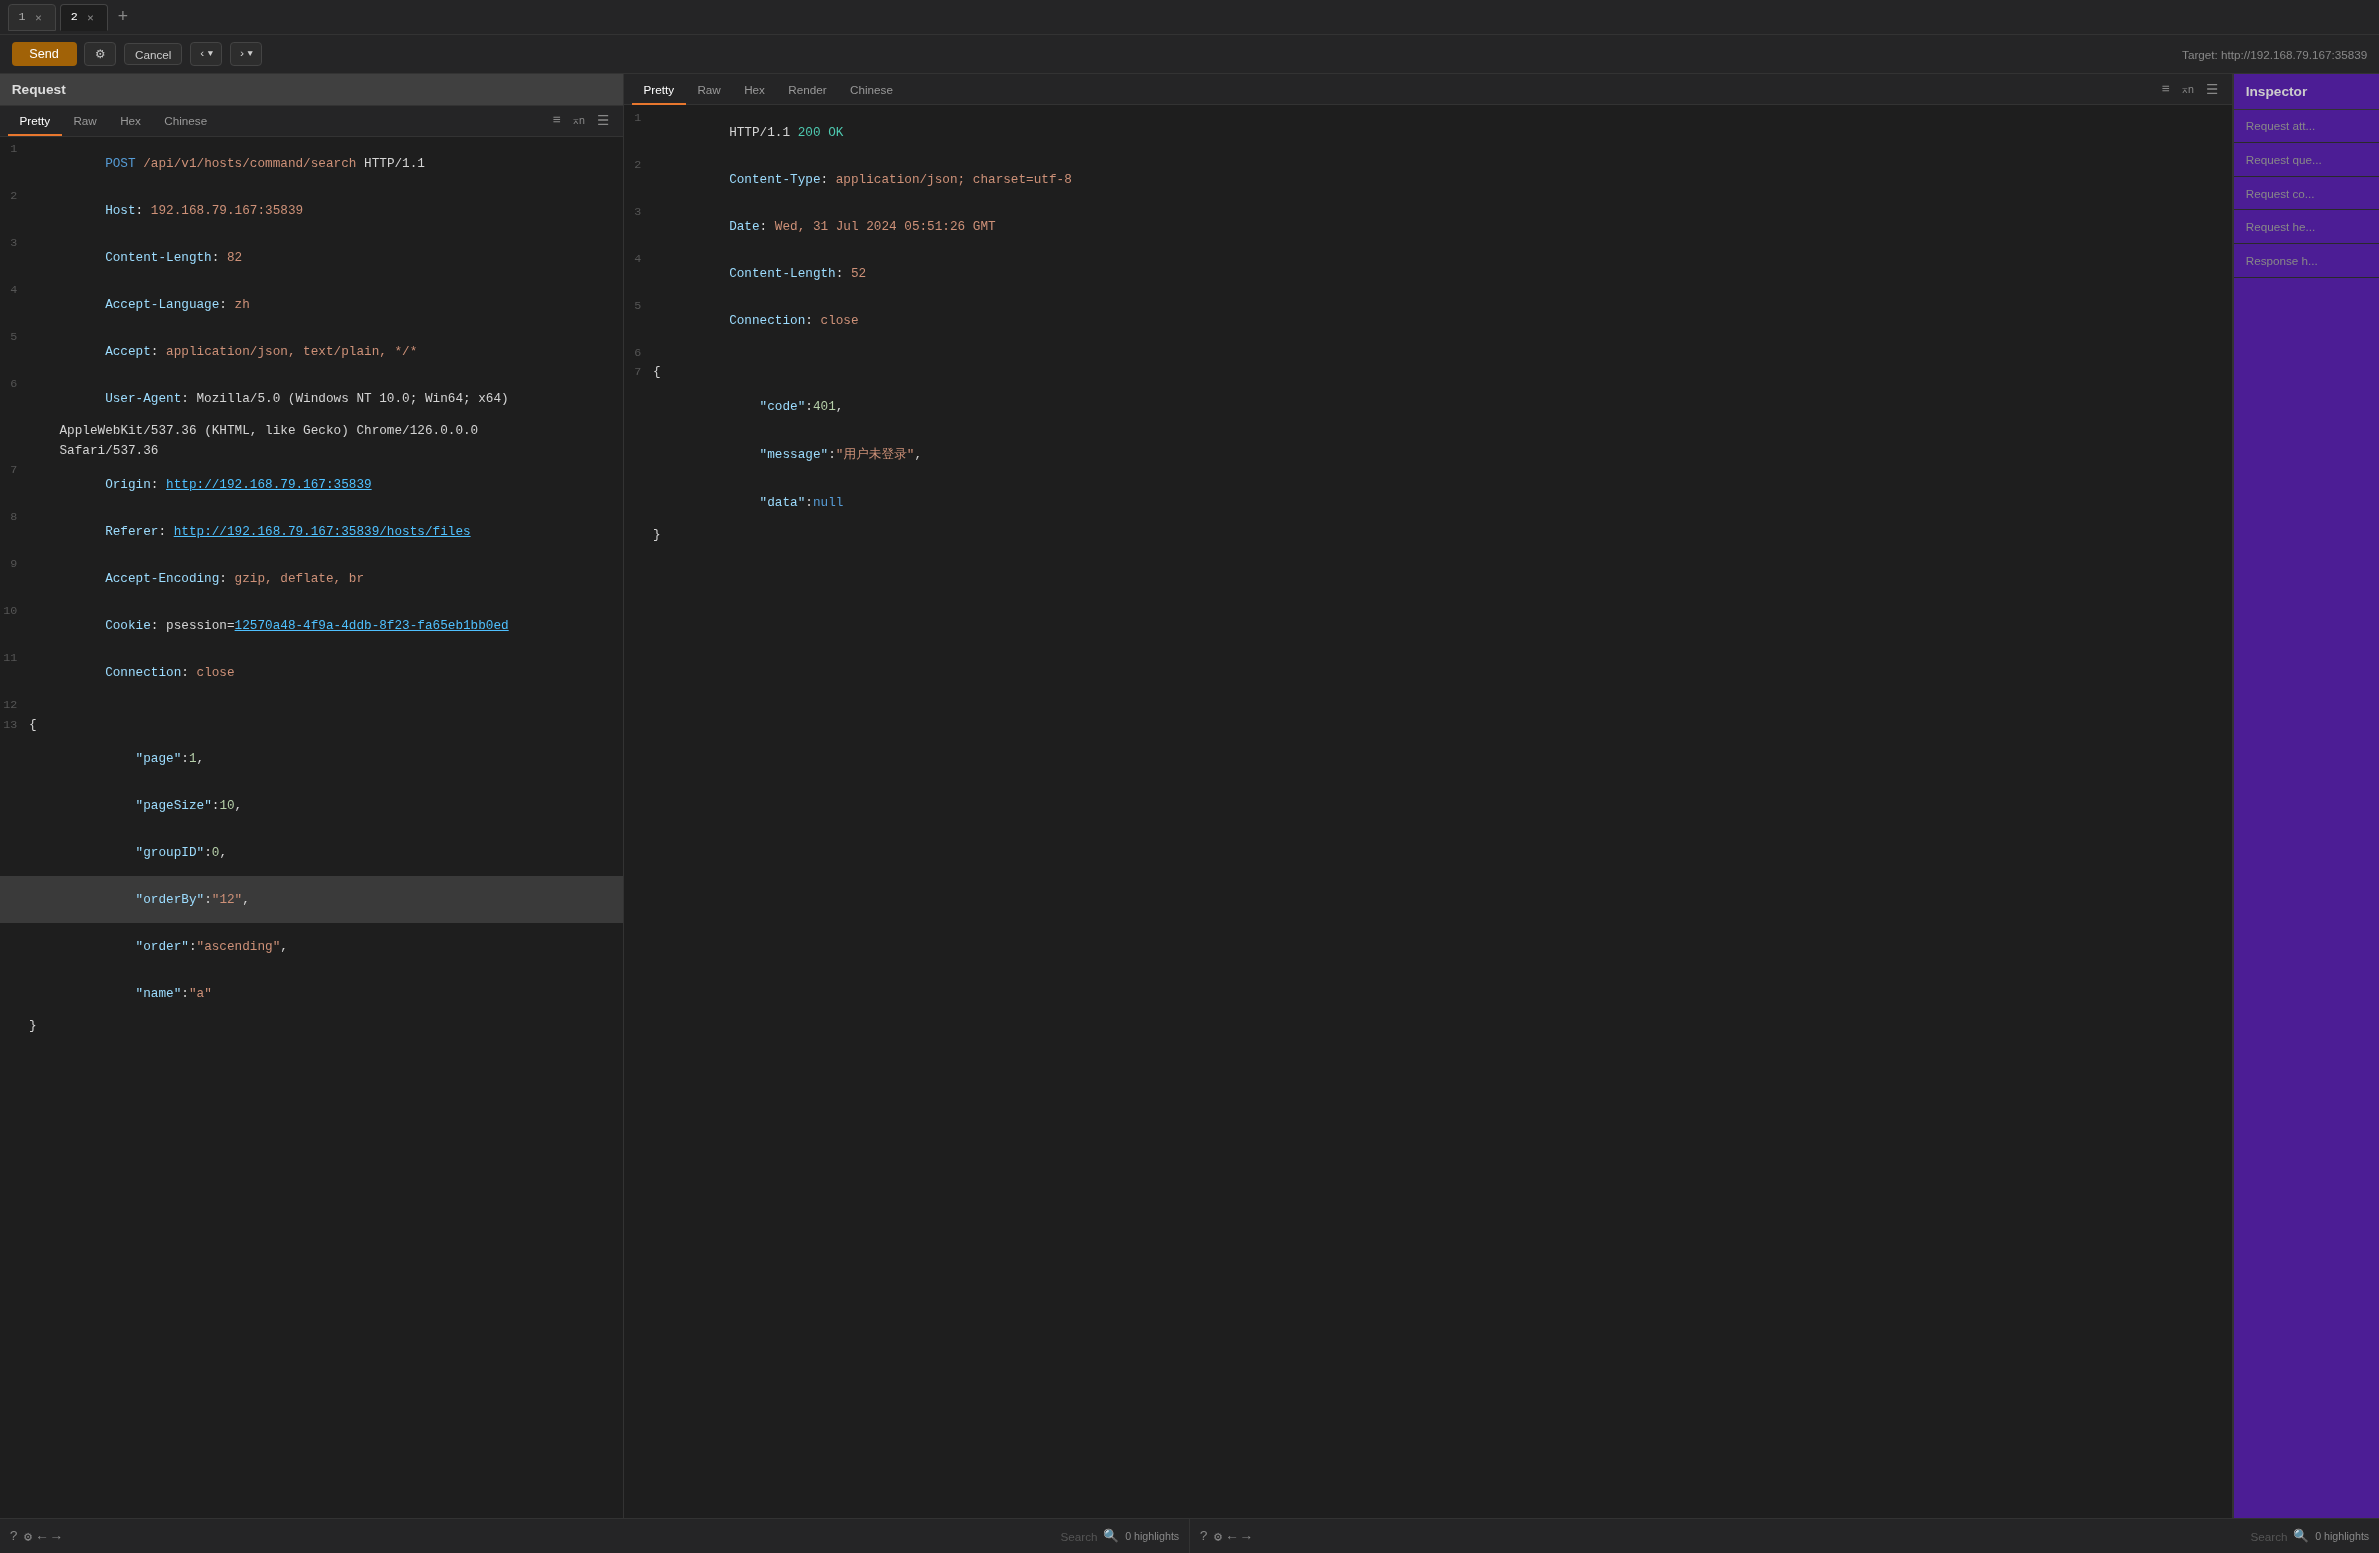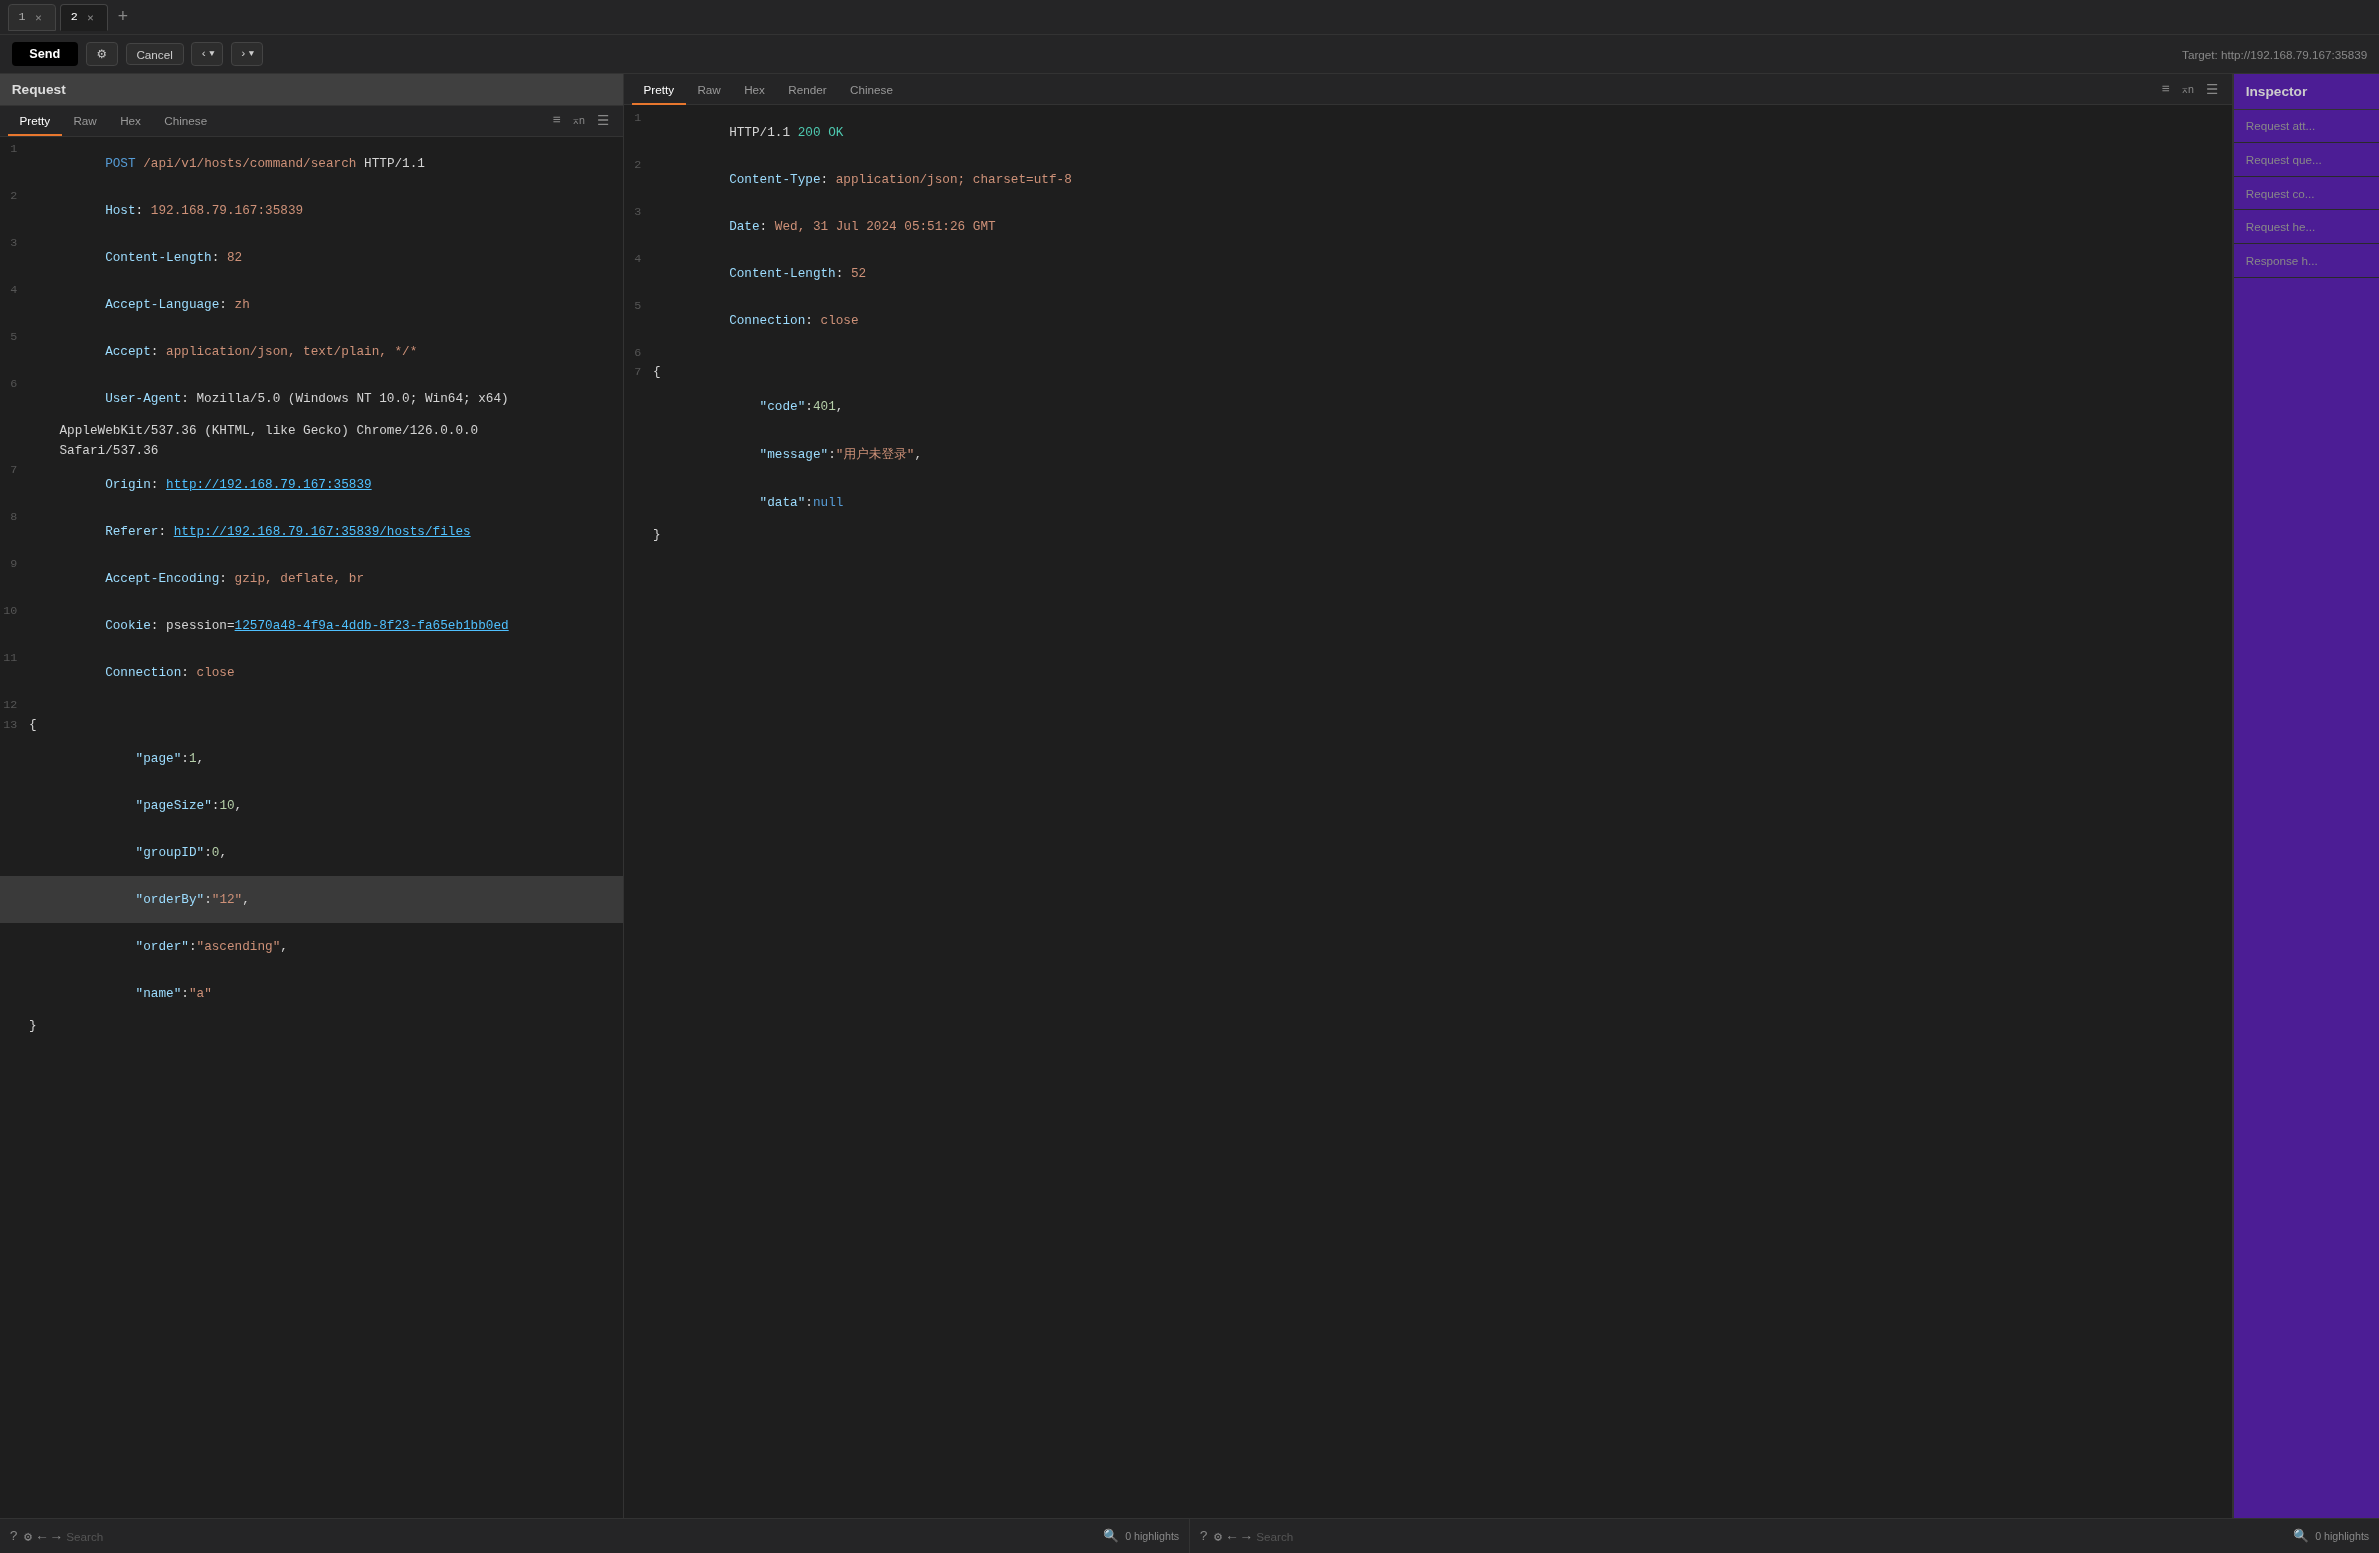--- a/index.html
+++ b/index.html
@@ -69,27 +69,27 @@
       display: flex;
       align-items: center;
       background: #252526;
       border-bottom: 1px solid #333;
       height: 39px;
       padding: 0 11.7px;
       gap: 7.8px;
       flex-shrink: 0;
     }
     .btn-send {
-      background: #000000;
+      background: #a16207;
       color: #fff;
       border: none;
       border-radius: 3.9px;
       padding: 4.9px 17.6px;
       font-size: 12.7px;
-      font-weight: bold;
+      font-weight: normal;
       cursor: pointer;
     }
     .btn-gear, .btn-cancel, .btn-nav {
       background: #2d2d2d;
       color: #ccc;
       border: 1px solid #444;
       border-radius: 3.9px;
       padding: 3.9px 9.8px;
       font-size: 11.7px;
       cursor: pointer;
@@ -260,20 +260,21 @@
       cursor: pointer;
     }
     .search-input {
       background: transparent;
       border: none;
       outline: none;
       color: #ccc;
       font-size: 11.7px;
       flex: 1;
       font-family: sans-serif;
+      text-align: right;
     }
     .search-input::placeholder { color: #555; }
     .highlight-count {
       color: #888;
       font-size: 10.7px;
       font-family: sans-serif;
       white-space: nowrap;
     }
     .search-go {
       color: #888;

